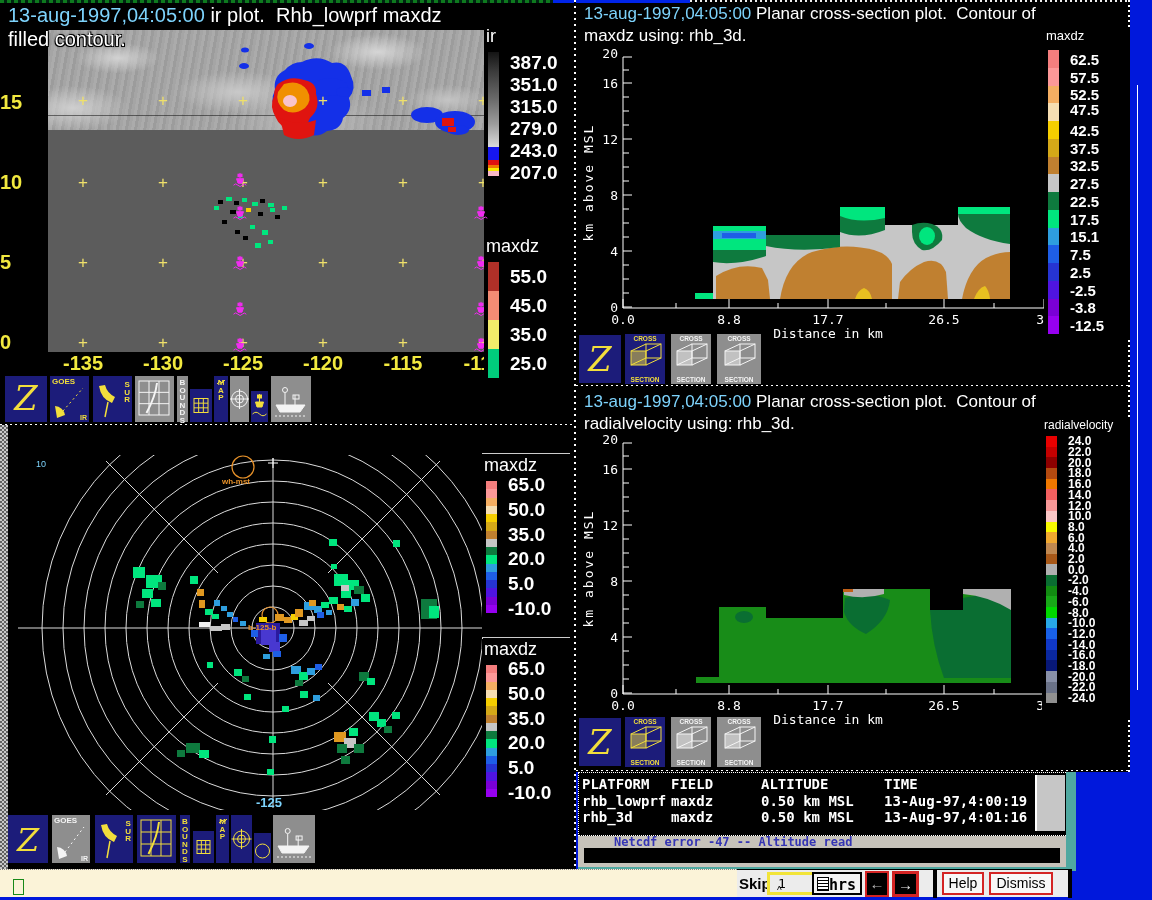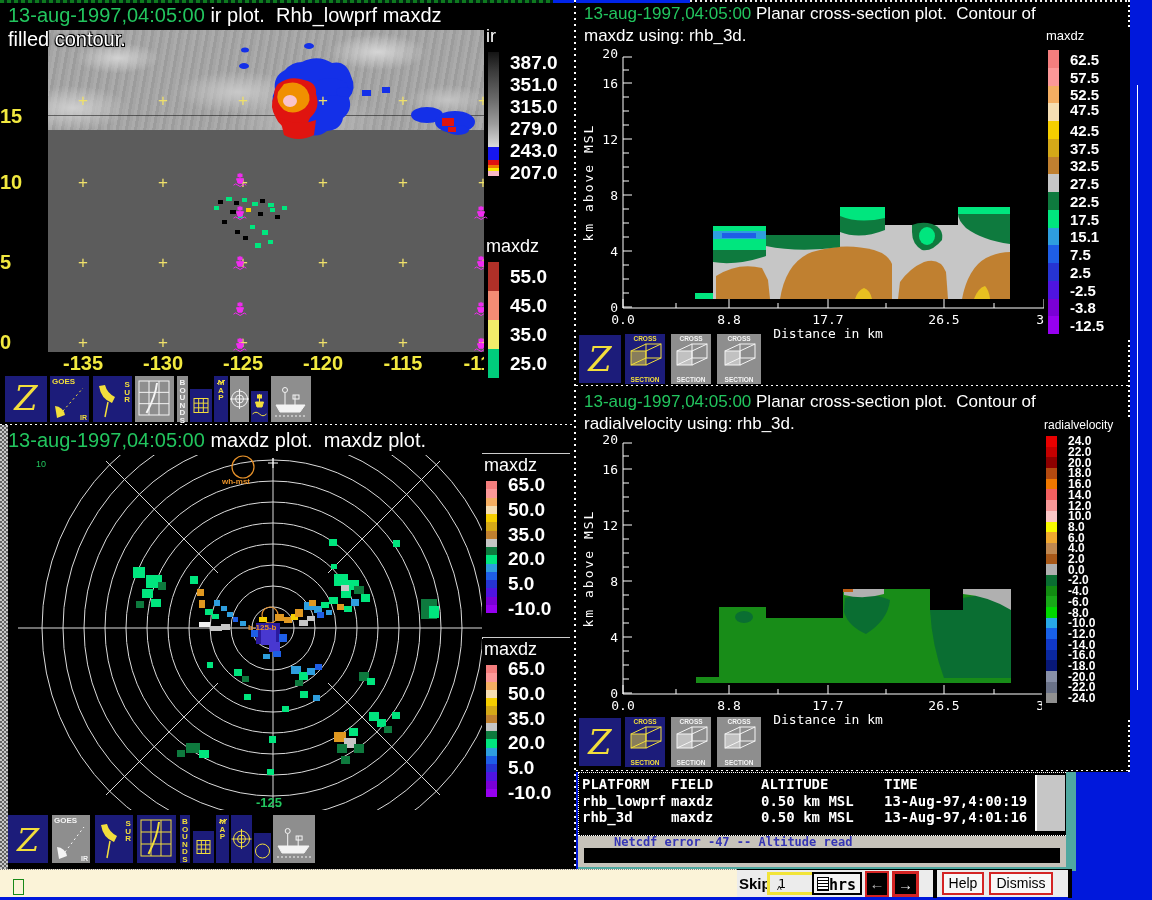--- a/index.html
+++ b/index.html
@@ -1,19 +1,19 @@
 <!DOCTYPE html>
 <html><head>
 <meta charset="utf-8">
 <style>
   html,body{margin:0;padding:0;}
   body{width:1152px;height:900px;position:relative;overflow:hidden;background:#0018DC;
        font-family:"Liberation Sans",sans-serif;}
   .abs{position:absolute;}
-  .yellow{color:#22c55e;}
+  .yellow{color:#7dd3fc;}
   .white{color:#FFFFFF;}
   .pre{white-space:pre;}
 
   
   #app-left{position:absolute;left:0;top:0;width:574px;height:872px;background:#000;}
   #app-right{position:absolute;left:576px;top:0;width:554px;height:772px;background:#000;}
   #div-v{position:absolute;left:574px;top:0;width:2px;height:872px;background:repeating-linear-gradient(#fff 0 2px,#000 2px 6px);}
   #div-h-left{position:absolute;left:0;top:424px;width:574px;height:1px;background:repeating-linear-gradient(90deg,#fff 0 2px,transparent 2px 5px);}
   #div-h-r1{position:absolute;left:576px;top:385px;width:554px;height:1px;background:repeating-linear-gradient(90deg,#fff 0 2px,transparent 2px 5px);}
   #div-h-r2{position:absolute;left:576px;top:770px;width:554px;height:1px;background:repeating-linear-gradient(90deg,#fff 0 2px,transparent 2px 5px);}
@@ -307,21 +307,21 @@
       <div class="px" style="left: 243px; top: 236px; width: 5px; height: 4px; background: rgb(0, 0, 0);"></div>
       <div class="px" style="left: 255px; top: 243px; width: 6px; height: 5px; background: rgb(0, 230, 126);"></div>
       <div class="px" style="left: 268px; top: 240px; width: 5px; height: 4px; background: rgb(0, 230, 126);"></div>
       <div class="px" style="left: 235px; top: 230px; width: 5px; height: 4px; background: rgb(0, 0, 0);"></div>
       <div class="px" style="left: 275px; top: 215px; width: 5px; height: 4px; background: rgb(0, 0, 0);"></div>
       <div class="px" style="left: 282px; top: 206px; width: 5px; height: 4px; background: rgb(0, 230, 126);"></div>
       <div class="px" style="left: 214px; top: 206px; width: 5px; height: 4px; background: rgb(0, 230, 126);"></div>
     </div>
 
   <div class="abs" style="left:0;top:0;width:44px;height:424px;">
-      <div class="tick-yl" style="top: 116px; text-align: right;">15</div>
+      <div class="tick-yl" style="top: 102px; text-align: right;">15</div>
       <div class="tick-yl" style="top: 182px;">10</div>
       <div class="tick-yl" style="top: 262px;">5</div>
       <div class="tick-yl" style="top: 342px;">0</div>
     </div>
   <div class="abs" style="left:0;top:352px;width:574px;height:26px;">
       <div class="tick-xl" style="left: 83px;">-135</div>
       <div class="tick-xl" style="left: 163px;">-130</div>
       <div class="tick-xl" style="left: 243px;">-125</div>
       <div class="tick-xl" style="left: 323px;">-120</div>
       <div class="tick-xl" style="left: 403px;">-115</div>
@@ -565,21 +565,20 @@
       <div class="px" style="left: 341px; top: 301px; width: 9px; height: 8px; background: rgb(14, 122, 62);"></div>
       <div class="px" style="left: 369px; top: 257px; width: 10px; height: 9px; background: rgb(0, 230, 126);"></div>
       <div class="px" style="left: 377px; top: 264px; width: 9px; height: 8px; background: rgb(0, 230, 126);"></div>
       <div class="px" style="left: 384px; top: 271px; width: 8px; height: 7px; background: rgb(14, 122, 62);"></div>
       <div class="px" style="left: 392px; top: 257px; width: 8px; height: 7px; background: rgb(0, 230, 126);"></div>
       <div class="px" style="left: 267px; top: 314px; width: 7px; height: 6px; background: rgb(0, 230, 126);"></div>
       <div class="px" style="left: 300px; top: 236px; width: 8px; height: 7px; background: rgb(0, 230, 126);"></div>
       <div class="px" style="left: 313px; top: 240px; width: 7px; height: 6px; background: rgb(46, 158, 222);"></div>
     </div>
 
-  <div class="ttl" style="top:4px;"><span class="yellow pre">13-aug-1997,04:05:00</span><span class="white pre"> maxdz plot.  maxdz plot.</span></div>
   <div class="abs yellow" style="left:36px;top:34px;font-size:9px;">10</div>
   <div class="ppi-olab" style="left:222px;top:52px;">wh-mst</div>
   <div class="ppi-olab" style="left:248px;top:198px;">b-125-b</div>
   <div class="abs yellow" style="left:256px;top:370px;font-size:13px;font-weight:bold;">-125</div>
 
   <div class="cbar cb-big" style="left:482px;top:30px;width:92px;height:182px;">
     <div class="cb-topline"></div>
     <div class="cb-label">maxdz</div>
     <div class="cb-body" style="top:26px;">
         <div class="cb-bar">

